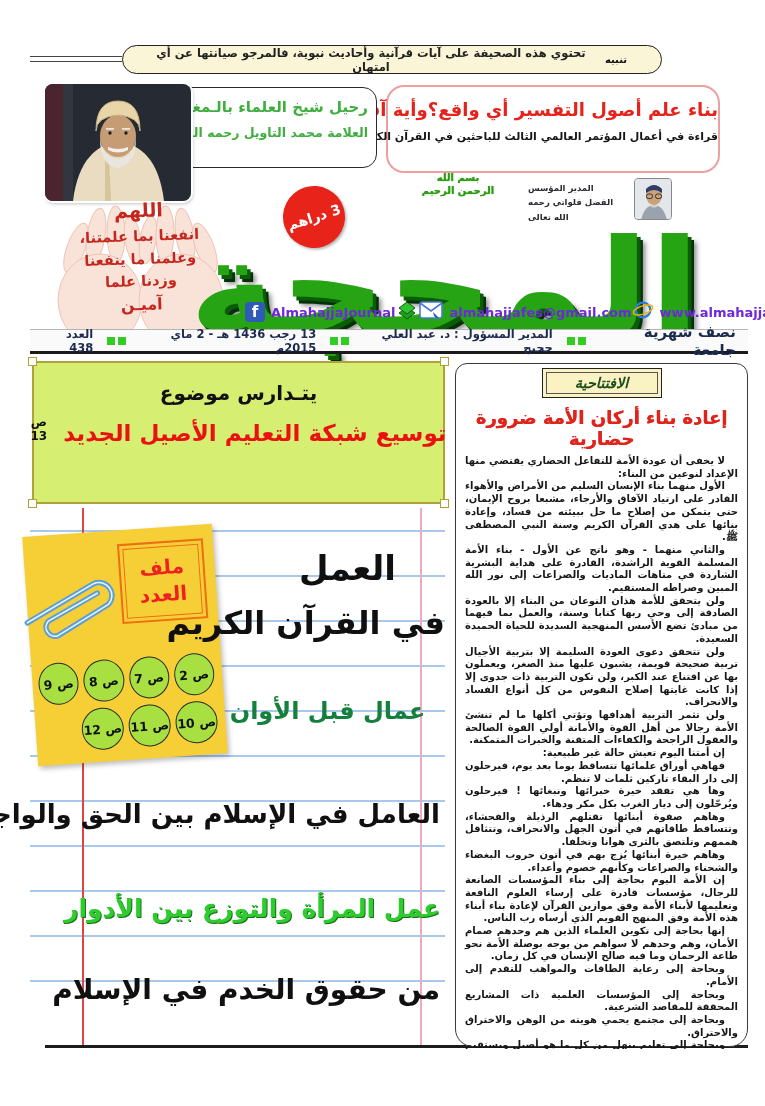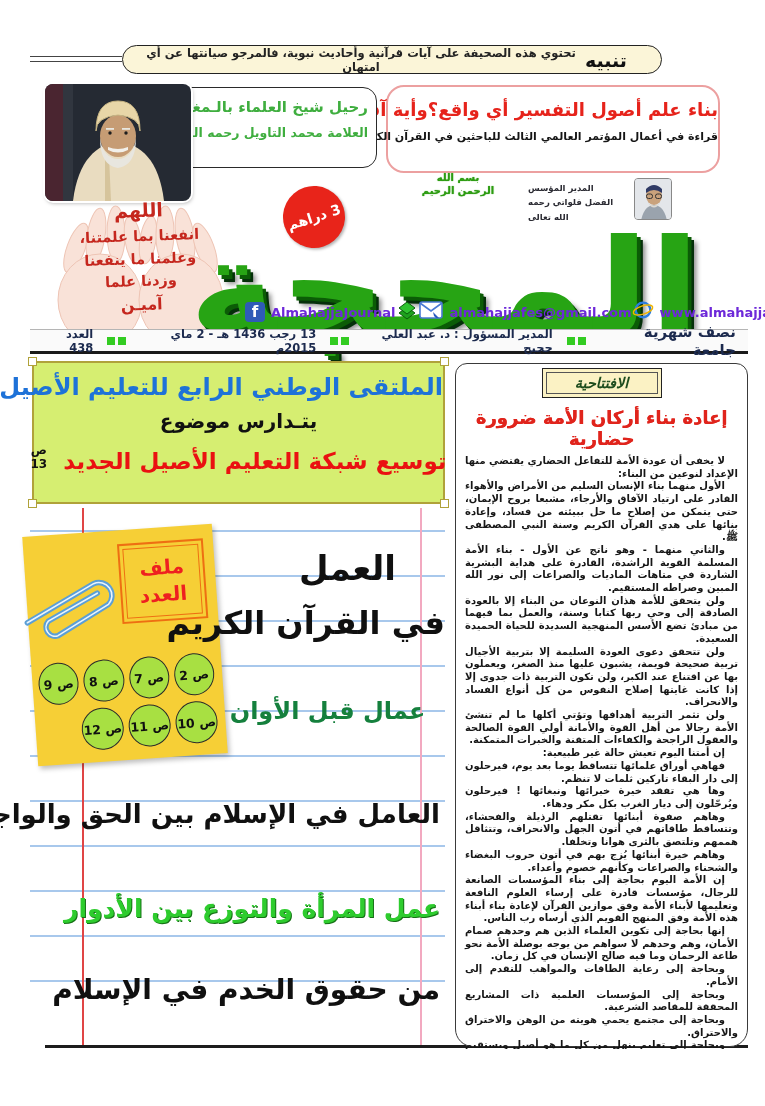--- a/index.html
+++ b/index.html
@@ -6,21 +6,21 @@
   .page{position:relative;width:765px;height:1106px;background:#fff;overflow:hidden;
         font-family:"DejaVu Sans",sans-serif;}
   .page *{box-sizing:border-box;font-family:"DejaVu Sans",sans-serif;}
 
   
   .notice-rule{position:absolute;left:30px;width:92px;height:1px;background:#444;}
   .nr1{top:56px;} .nr2{top:61px;}
   .notice{position:absolute;left:122px;top:45px;width:540px;height:29px;border:1.5px solid #222;
           border-radius:15px;background:#fbf5d8;display:flex;align-items:center;direction:rtl;
           padding:0 34px 0 14px;}
-  .notice-label{font-weight:bold;font-size:19px;color:#111;}
+  .notice-label{font-weight:bold;font-size:10px;color:#111;}
   .notice-text{flex:1;text-align:center;font-size:11.5px;font-weight:bold;color:#222;}
 
   
   .conf-box{position:absolute;left:386px;top:85px;width:334px;height:88px;background:#fff;
             border:2.5px solid #eca0a0;border-radius:18px;text-align:center;direction:rtl;padding-top:12px;}
   .conf-title{color:#e6231b;font-weight:bold;font-size:18px;white-space:nowrap;}
   .conf-sub{color:#151515;font-weight:bold;font-size:11px;margin-top:10px;white-space:nowrap;}
   .obit-box{position:absolute;left:57px;top:87px;width:320px;height:81px;background:#fff;
             border:1.5px solid #2a2a2a;border-radius:14px;direction:rtl;
             padding:10px 8px 0 145px;text-align:center;}
@@ -256,21 +256,20 @@
         <i></i>
       </span>
     <span>العدد 438</span>
   </div>
 
   <div class="event-box">
     <i class="corner c1"></i>
       <i class="corner c2"></i>
       <i class="corner c3"></i>
       <i class="corner c4"></i>
-    <div class="event-title">الملتقى الوطني الرابع للتعليم الأصيل</div>
     <div class="event-mid">يتـدارس موضوع</div>
     <div class="event-row">
       <span class="event-subject">توسيع شبكة التعليم الأصيل الجديد</span>
       <span class="event-page">ص 13</span>
     </div>
   </div>
 
   <div class="notebook">
     <div class="vline vl-red"></div>
     <div class="vline vl-pink"></div>

